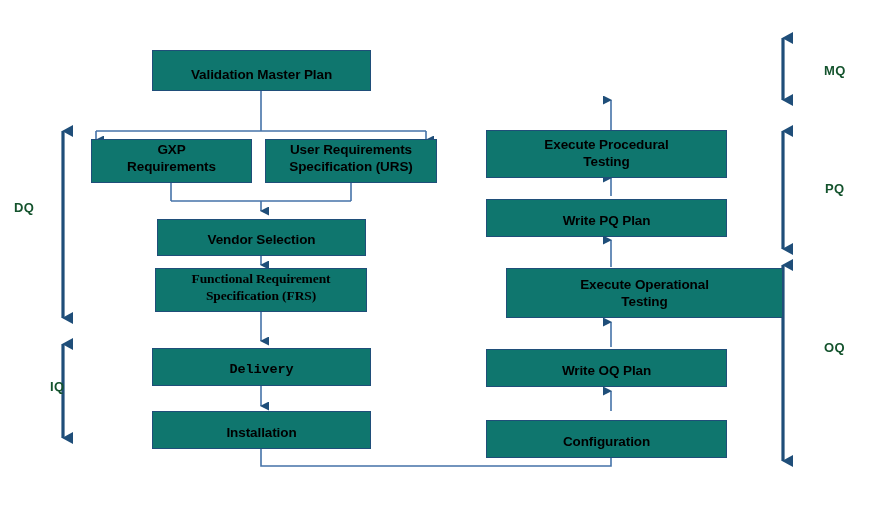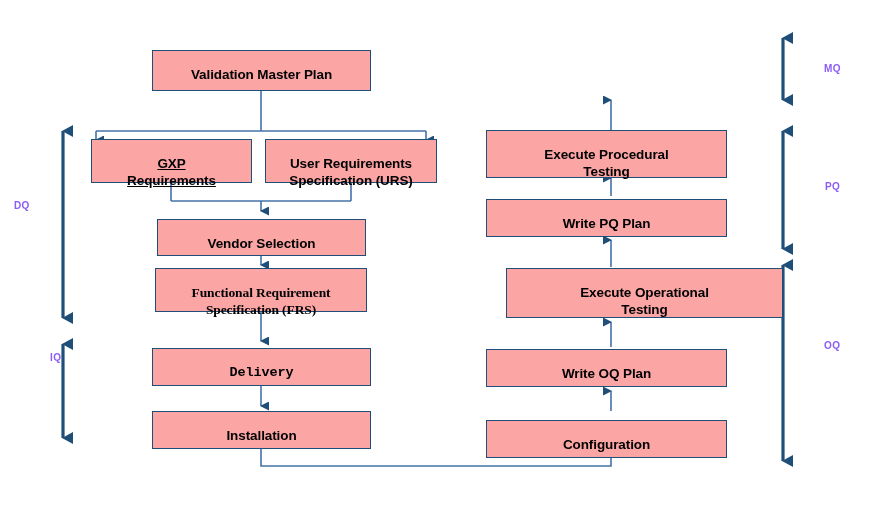--- a/index.html
+++ b/index.html
@@ -8,42 +8,42 @@
 
   #canvas{position:absolute;left:0;top:0;width:872px;height:525px;}
 
   
   #wires{position:absolute;left:0;top:0;width:872px;height:525px;}
 
   
   .box{
     position:absolute;
     box-sizing:border-box;
-    background:#fca5a5;
+    background:#0f766e;
     border:1.5px solid #1F4E79;
     display:flex;
-    align-items:flex-start;
+    align-items:flex-end;
     justify-content:center;
     text-align:center;
     font-size:13.5px;
     font-weight:700;
     color:#000000;
     line-height:1.25;
     letter-spacing:-0.1px;
-    padding:16px 4px;
+    padding:6px 4px;
     z-index:3;
   }
   .box span{display:block;white-space:pre-line;}
 
   
   .plabel{
     position:absolute;
-    font-size:10px;
+    font-size:13px;
     font-weight:700;
-    color:#8b5cf6;
+    color:#14532d;
     letter-spacing:0.4px;
     z-index:4;
   }
 </style>
 </head>
 <body>
 
 <div id="canvas">
 
   <svg id="wires" viewBox="0 0 872 525" width="872" height="525">
@@ -92,21 +92,21 @@
       <line x1="783" y1="38" x2="783" y2="100" marker-start="url(#biTop)" marker-end="url(#biTop)"></line>
       <line x1="783" y1="131" x2="783" y2="249" marker-start="url(#biTop)" marker-end="url(#biTop)"></line>
       <line x1="783" y1="265" x2="783" y2="461" marker-start="url(#biTop)" marker-end="url(#biTop)"></line>
     </g>
   </svg>
 
   <div class="box" style="left:152px;top:50px;width:219px;height:41px;">
     <span>Validation Master Plan</span>
   </div>
 
-  <div class="box" style="left:91px;top:139px;width:161px;height:44px;text-decoration:underline;">
+  <div class="box" style="left:91px;top:139px;width:161px;height:44px;">
     <span>GXP
 Requirements</span>
   </div>
 
   <div class="box" style="left:157px;top:219px;width:209px;height:37px;">
     <span>Vendor Selection</span>
   </div>
 
   <div class="box" style="left:265px;top:139px;width:172px;height:44px;">
     <span>User Requirements
@@ -143,19 +143,19 @@
 
   <div class="box" style="left:486px;top:349px;width:241px;height:38px;">
     <span>Write OQ Plan</span>
   </div>
 
   <div class="box" style="left:486px;top:420px;width:241px;height:38px;">
     <span>Configuration</span>
   </div>
 
   <div class="plabel" style="left:14px;top:200px;">DQ</div>
-  <div class="plabel" style="left:16px;top:352px;padding-left:34px;">IQ</div>
+  <div class="plabel" style="left:16px;top:379px;padding-left:34px;">IQ</div>
 
   <div class="plabel" style="left:824px;top:63px;">MQ</div>
   <div class="plabel" style="left:825px;top:181px;">PQ</div>
   <div class="plabel" style="left:824px;top:340px;">OQ</div>
 
 </div>
 
 </body></html>

